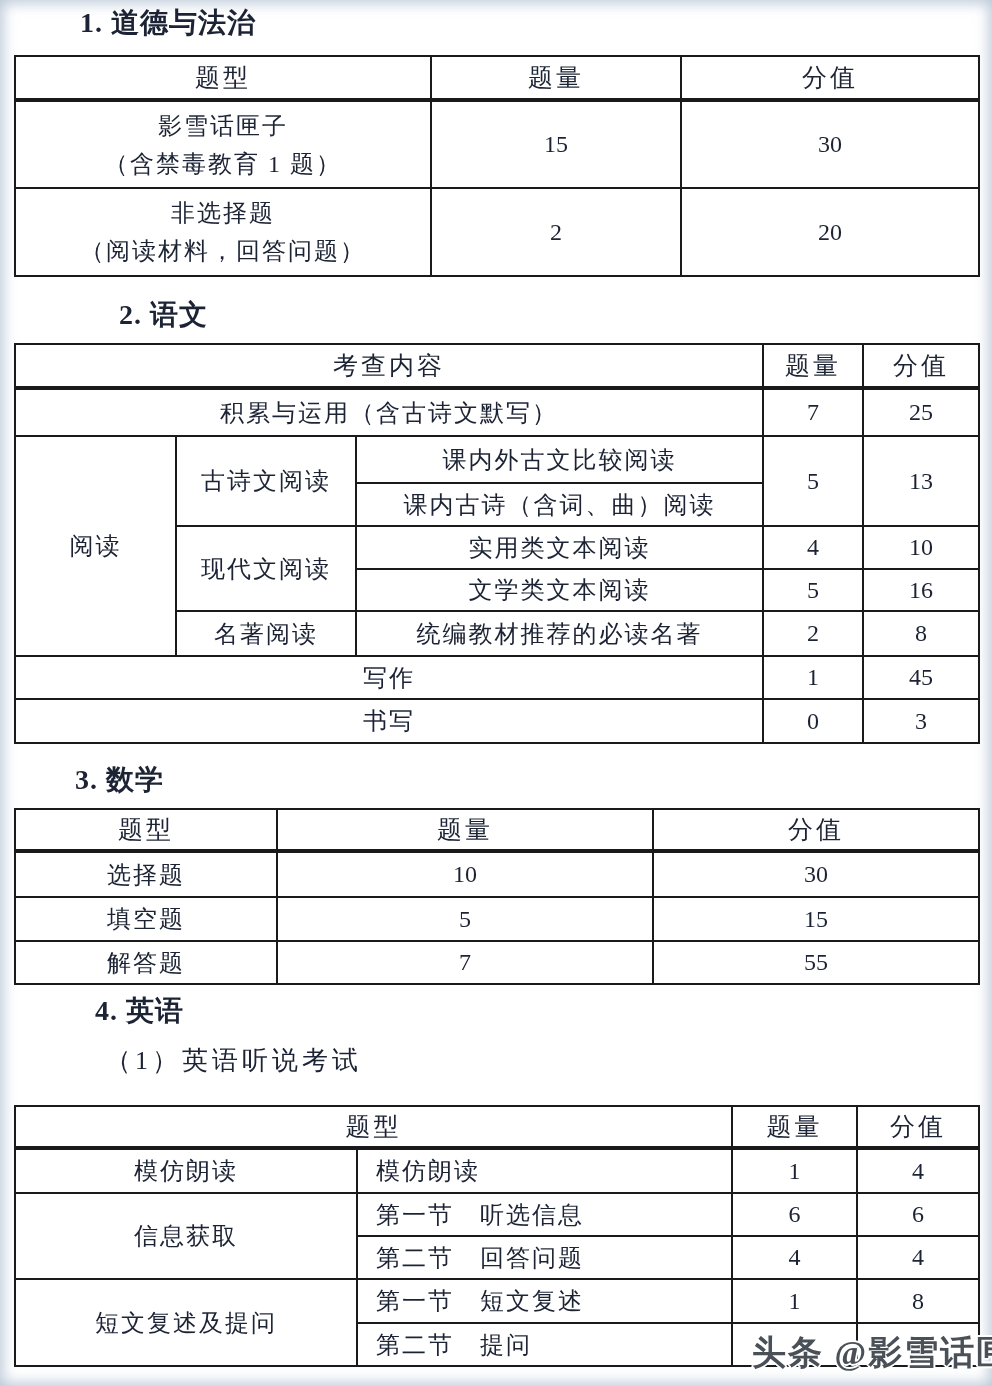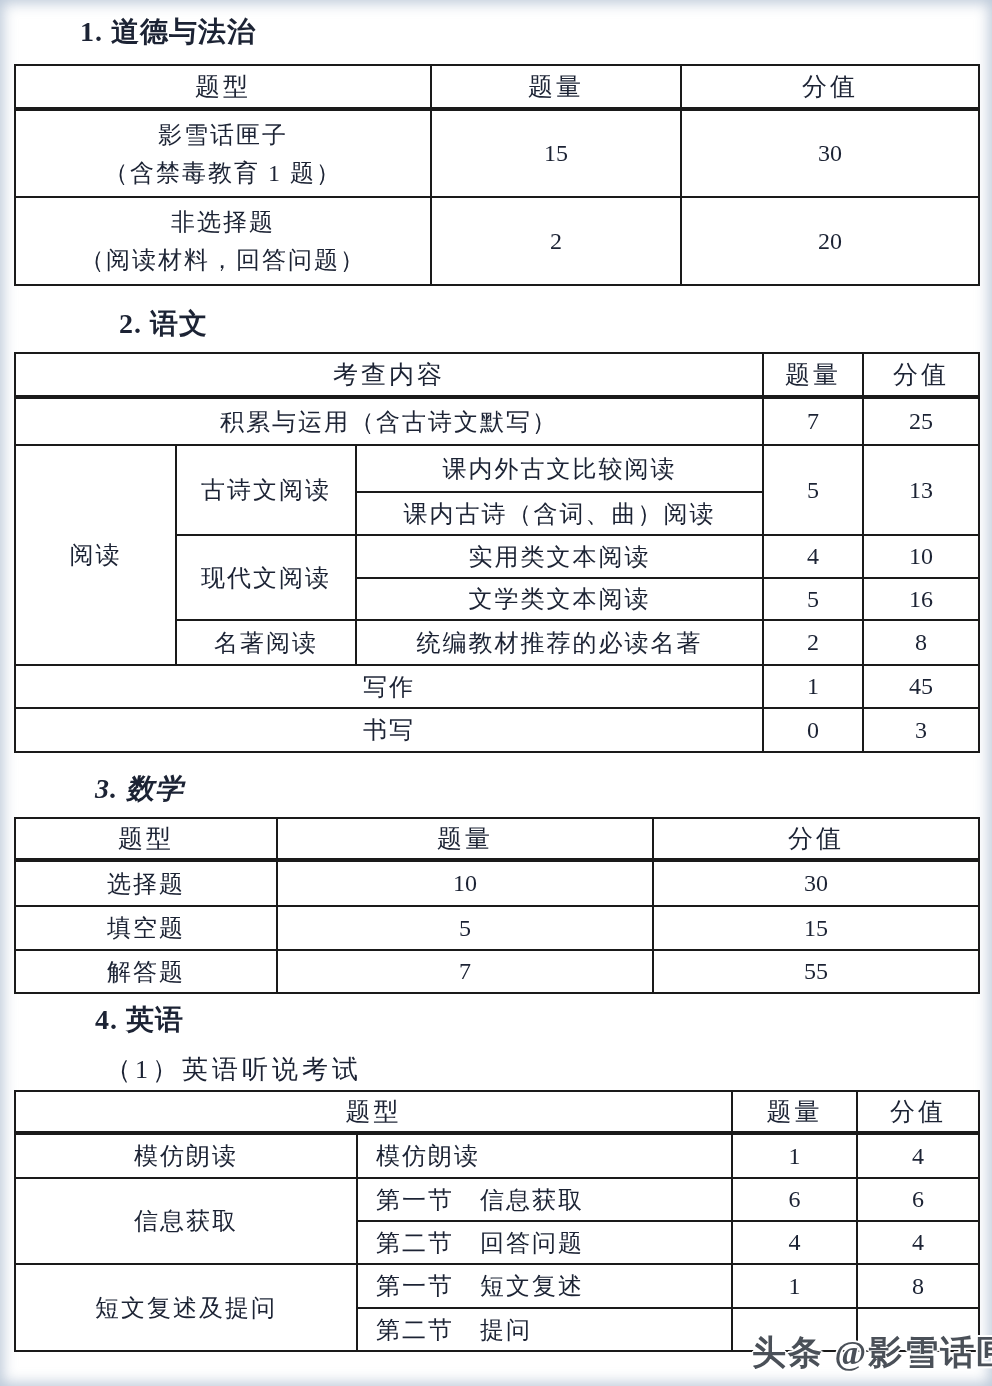--- a/index.html
+++ b/index.html
@@ -8,37 +8,37 @@
     font-family: "Liberation Serif", "DejaVu Serif", serif;
     color: #1c2334;
     background: #ffffff;
     overflow: hidden;
     position: relative;
   }
   .page {
     width: 992px; height: 1386px;
     position: relative;
     box-shadow: inset 0 0 14px 3px rgba(150,170,195,0.65);
-    padding-top: 12px;
+    padding-top: 3px;
   }
   .section-title {
     font-size: 28px;
     font-weight: bold;
     line-height: 36px;
     margin-left: 80px;
     letter-spacing: 1px;
   }
   .t1-title { margin-top: 2px; margin-bottom: 14px; }
   .t2-title { margin-top: 20px; margin-bottom: 10px; margin-left: 119px; }
-  .t3-title { margin-top: 18px; margin-bottom: 10px; margin-left: 95px; font-style: italic; }
+  .t3-title { margin-top: 18px; margin-bottom: 10px; margin-left: 75px; }
   .t4-title { margin-top: 8px; margin-bottom: 0;  margin-left: 95px; }
   .sub-title {
     font-size: 26px;
     line-height: 32px;
-    margin: 16px 0 4px 105px;
+    margin: 16px 0 28px 105px;
     letter-spacing: 4px;
     font-weight: normal;
   }
   table {
     border-collapse: collapse;
     table-layout: fixed;
     margin-left: 14px;
     width: 964px;
   }
   td {
@@ -218,21 +218,21 @@
       <td>分值</td>
     </tr>
     <tr class="h45">
       <td>模仿朗读</td>
       <td class="left">模仿朗读</td>
       <td class="num">1</td>
       <td class="num">4</td>
     </tr>
     <tr class="h43">
       <td rowspan="2">信息获取</td>
-      <td class="left">第一节　信息获取</td>
+      <td class="left">第一节　听选信息</td>
       <td class="num">6</td>
       <td class="num">6</td>
     </tr>
     <tr class="h43">
       <td class="left">第二节　回答问题</td>
       <td class="num">4</td>
       <td class="num">4</td>
     </tr>
     <tr class="h44">
       <td rowspan="2">短文复述及提问</td>

